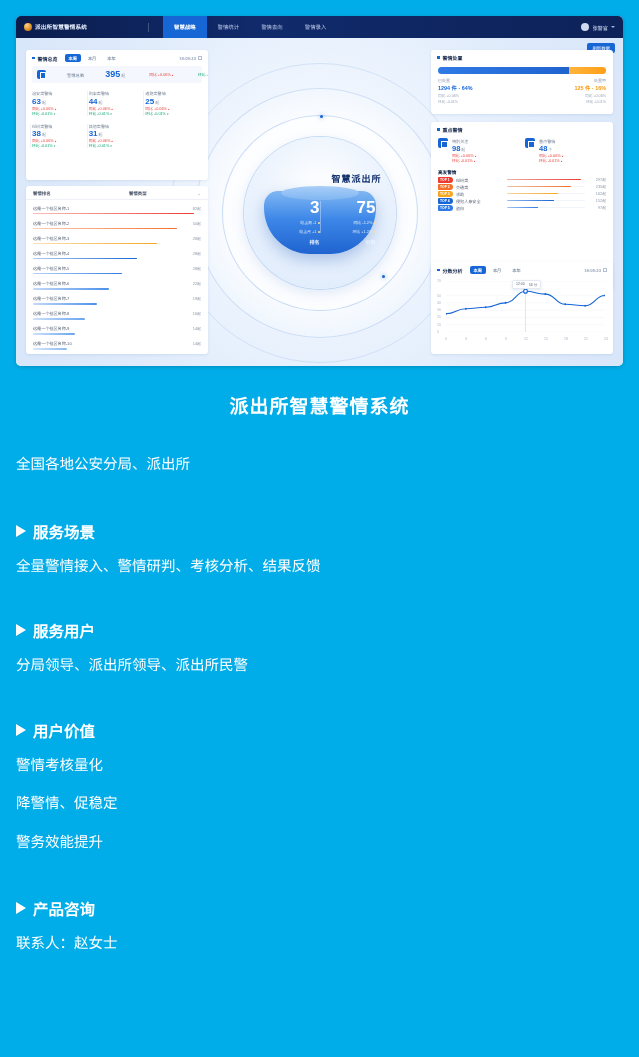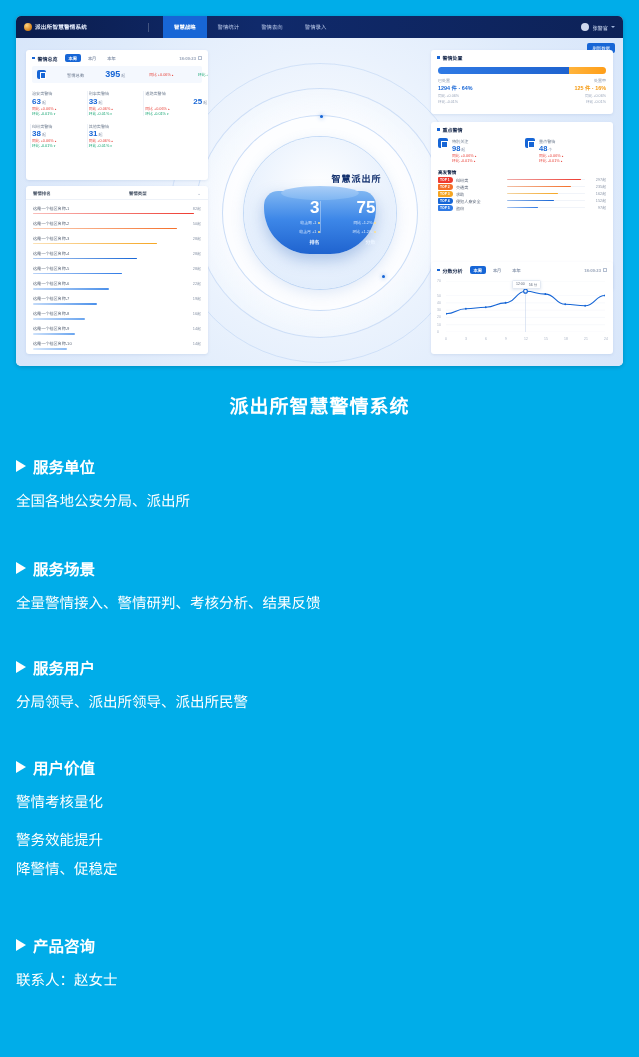--- a/index.html
+++ b/index.html
@@ -336,29 +336,29 @@
           <div style="display:flex;align-items:baseline;">
             <span class="ov-cell-num">63</span>
             <span class="ov-unit">起</span>
           </div>
           <div class="dl up ar-u">同比 +0.06%</div>
           <div class="dl down ar-d">环比 -0.01%</div>
         </div>
         <div class="ov-cell">
           <div class="ov-cell-lbl">刑事类警情</div>
           <div style="display:flex;align-items:baseline;">
-            <span class="ov-cell-num">33</span>
+            <span class="ov-cell-num">44</span>
             <span class="ov-unit">起</span>
           </div>
           <div class="dl up ar-u">同比 +0.06%</div>
           <div class="dl down ar-d">环比 -0.01%</div>
         </div>
         <div class="ov-cell">
           <div class="ov-cell-lbl">道路类警情</div>
-          <div style="display:flex;align-items:baseline;margin-left:48px;">
+          <div style="display:flex;align-items:baseline;">
             <span class="ov-cell-num">25</span>
             <span class="ov-unit">起</span>
           </div>
           <div class="dl up ar-u">同比 +0.06%</div>
           <div class="dl down ar-d">环比 -0.01%</div>
         </div>
         <div class="ov-cell">
           <div class="ov-cell-lbl">纠纷类警情</div>
           <div style="display:flex;align-items:baseline;">
             <span class="ov-cell-num">38</span>
@@ -627,24 +627,20 @@
     </div>
 
   </div>
 </div>
 
 <div class="main-title">派出所智慧警情系统</div>
 
 <div class="content">
 
   <div class="sec">
-    <div class="sec-head">
-      <span class="tri"></span>
-      <span>服务单位</span>
-    </div>
     <div class="sec-line">全国各地公安分局、派出所</div>
   </div>
   <div class="sp-0"></div>
 
   <div class="sec">
     <div class="sec-head">
       <span class="tri"></span>
       <span>服务场景</span>
     </div>
     <div class="sec-line">全量警情接入、警情研判、考核分析、结果反馈</div>
@@ -659,22 +655,22 @@
     <div class="sec-line">分局领导、派出所领导、派出所民警</div>
   </div>
   <div class="sp-2"></div>
 
   <div class="sec">
     <div class="sec-head">
       <span class="tri"></span>
       <span>用户价值</span>
     </div>
     <div class="sec-line" style="margin-bottom:19px">警情考核量化</div>
+    <div class="sec-line" style="margin-bottom:19px">降警情、促稳定</div>
     <div class="sec-line">警务效能提升</div>
-    <div class="sec-line" style="margin-bottom:19px">降警情、促稳定</div>
   </div>
   <div class="sp-3"></div>
 
   <div class="sec">
     <div class="sec-head">
       <span class="tri"></span>
       <span>产品咨询</span>
     </div>
     <div class="sec-line" style="margin-bottom:19px">联系人：赵女士</div>
   </div>

